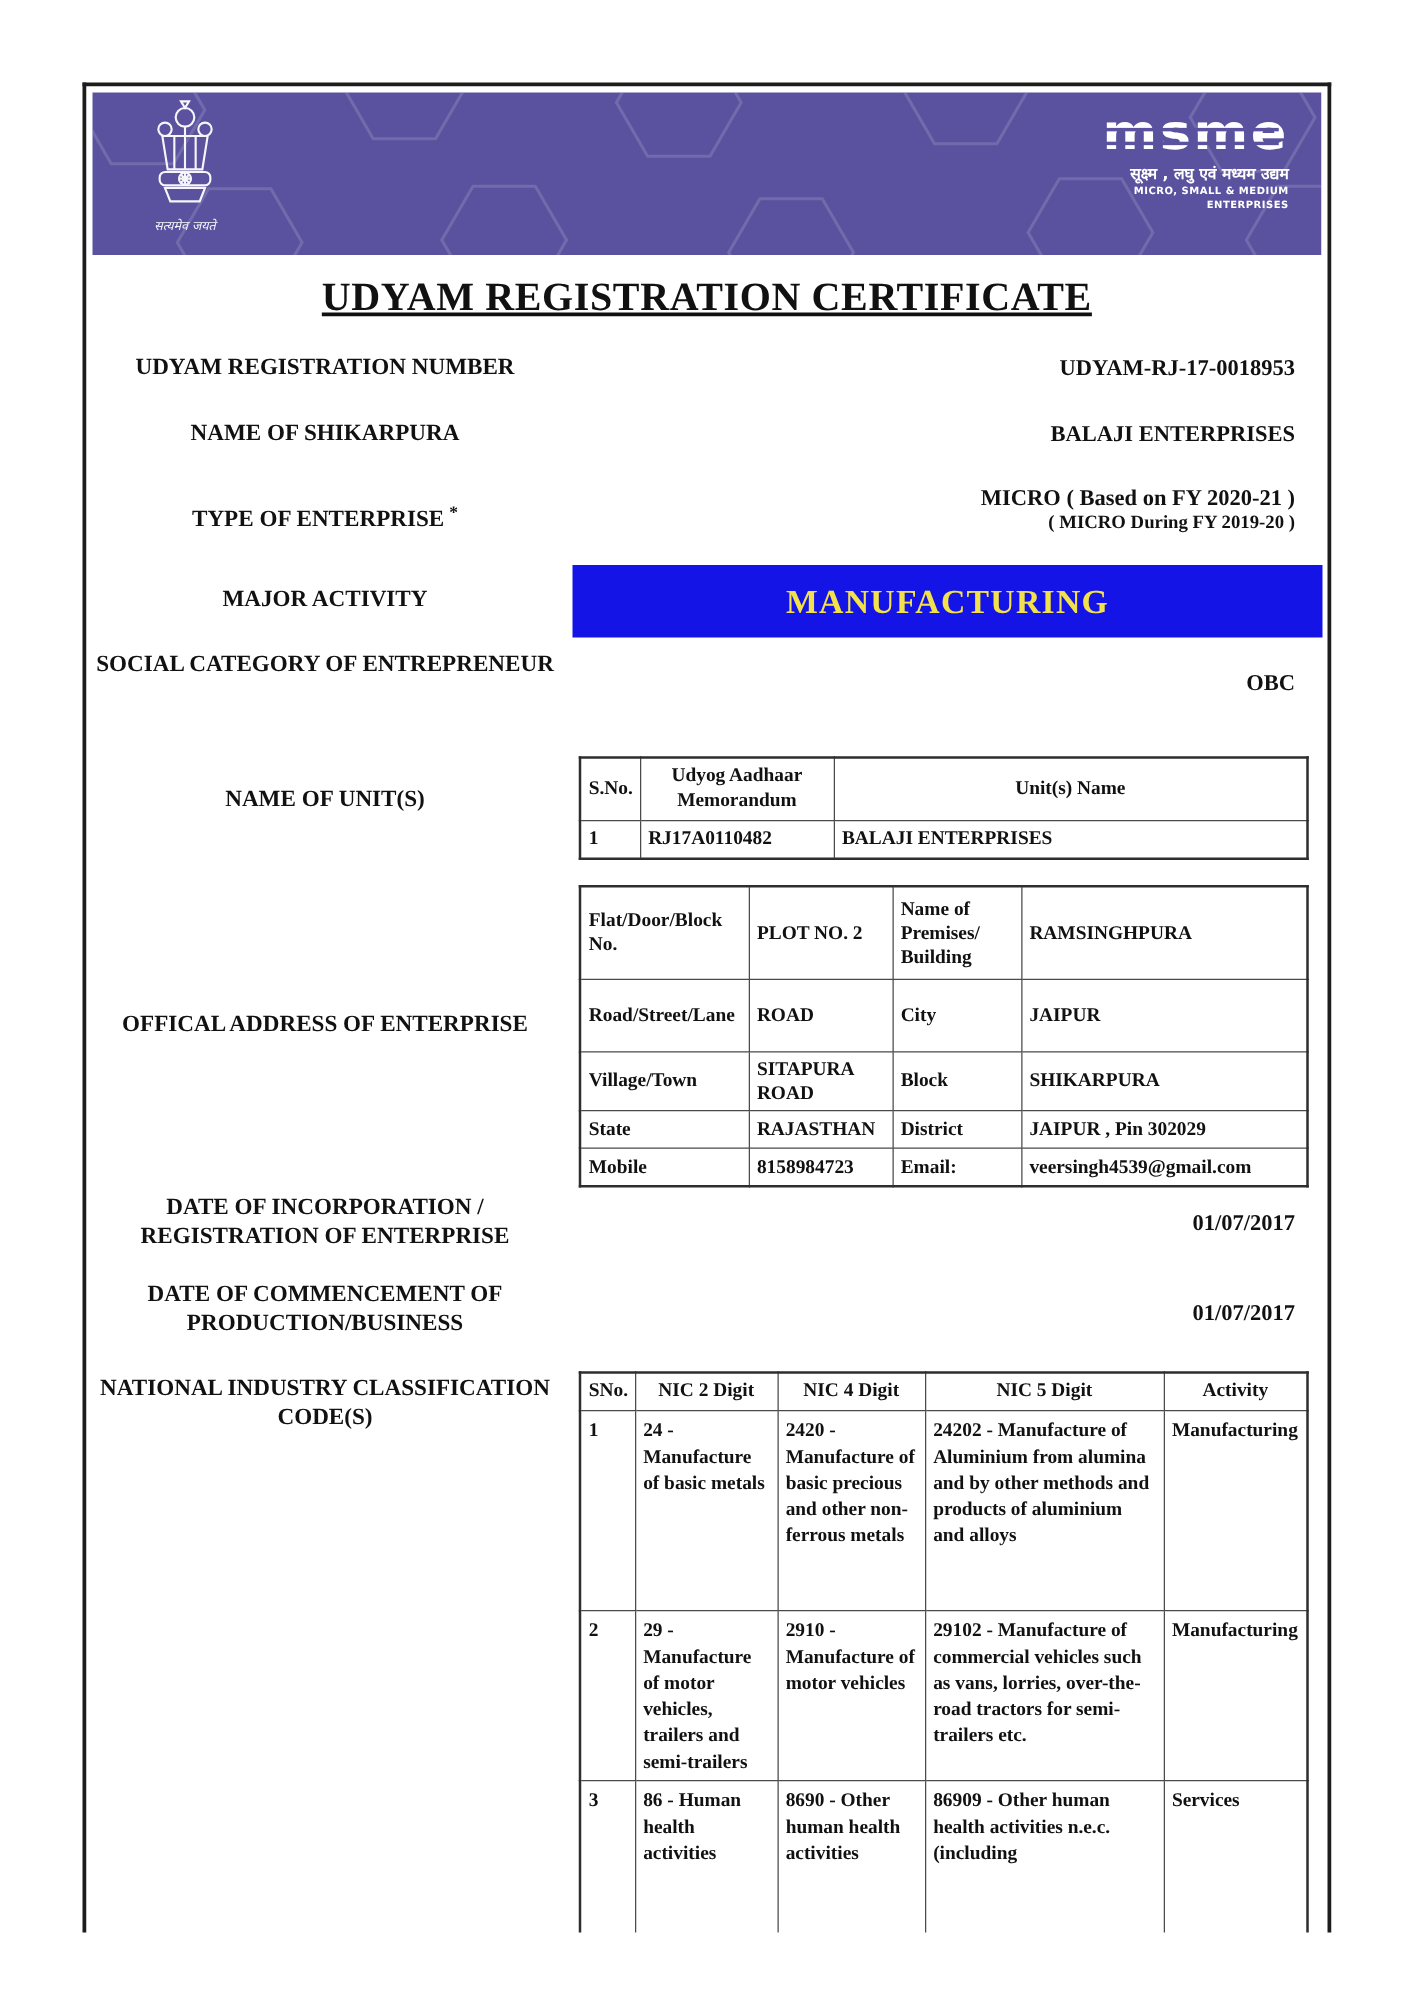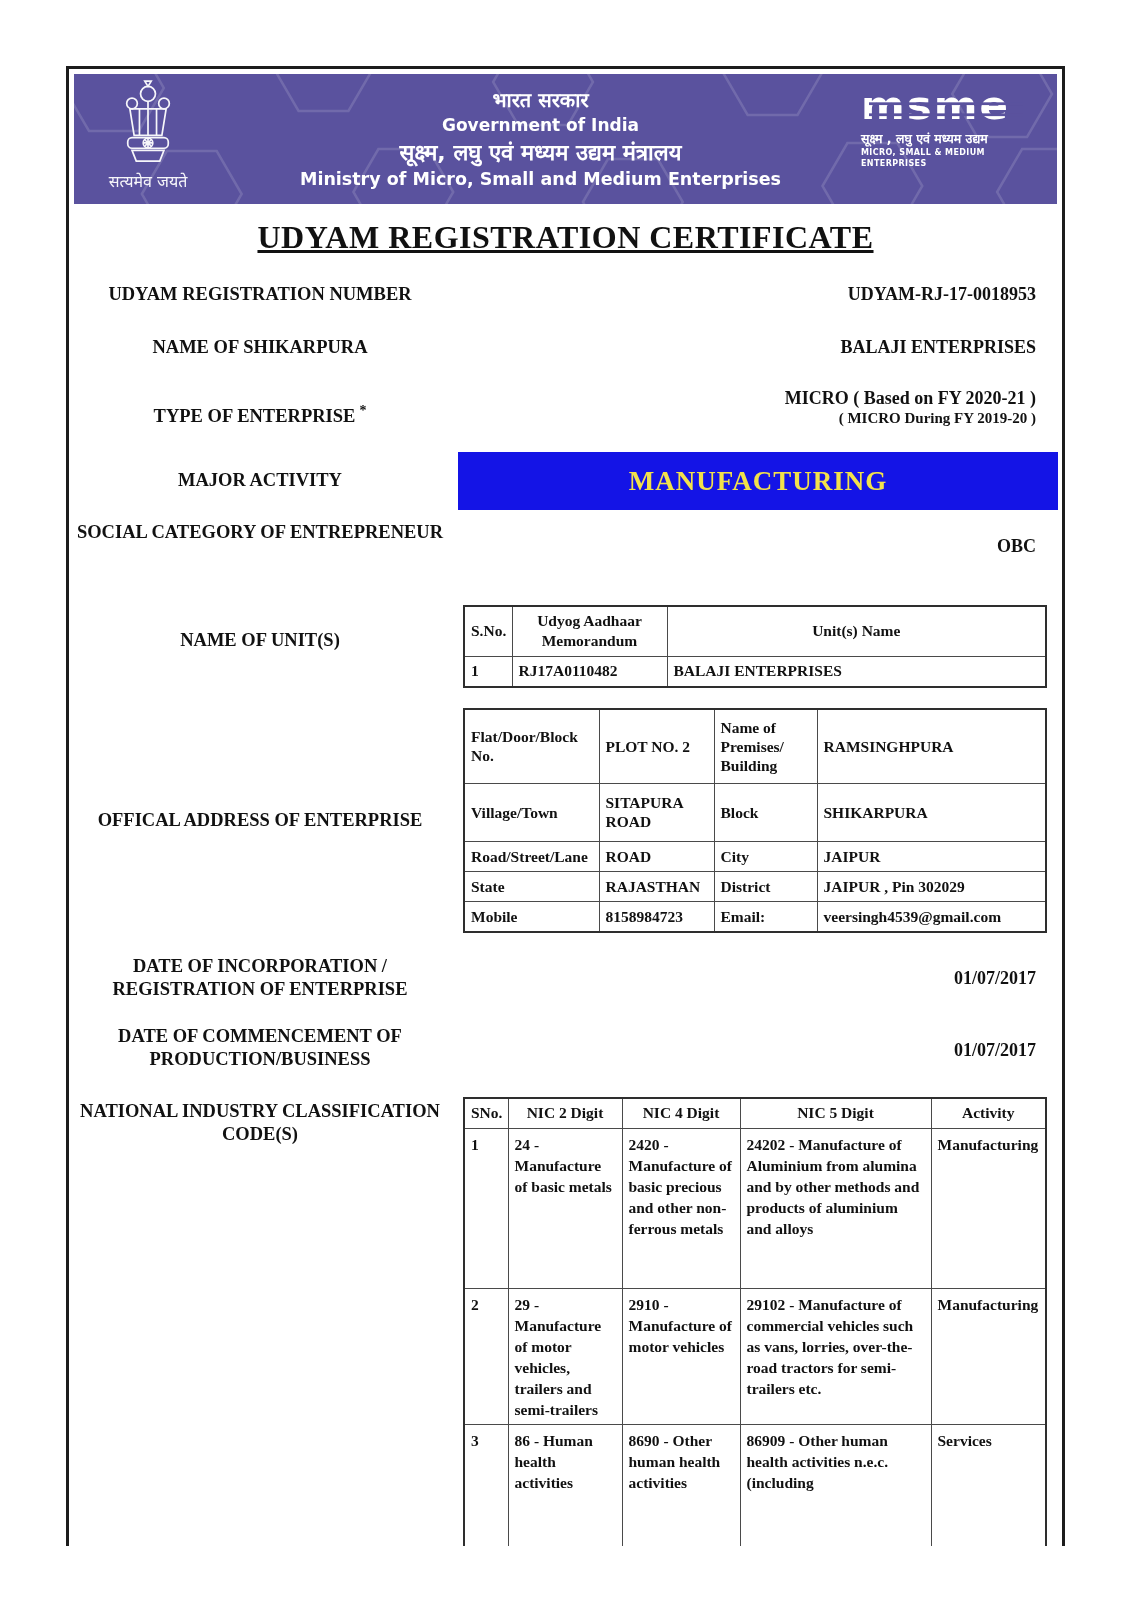--- a/index.html
+++ b/index.html
@@ -20,32 +20,32 @@
   }
 
   
   .banner {
     position:absolute; left:5px; top:5px; right:5px; height:130px;
     background:var(--banner_bg,#5a529e); overflow:hidden;
   }
   .hexes { position:absolute; left:0; top:0; width:100%; height:100%; }
   .emblem { position:absolute; left:28px; top:6px; width:92px; height:120px; text-align:center; color:#fff; }
   .emblem svg { display:block; margin:0 auto; }
-  .emblem-cap { font-family:"DejaVu Sans",sans-serif; font-size:16px; line-height:11px; color:#fff; opacity:.95; }
+  .emblem-cap { font-family:"DejaVu Sans",sans-serif; font-size:10px; line-height:11px; color:#fff; opacity:.95;font-style:italic; }
   .banner-center {
     position:absolute; left:150px; right:200px; top:0; height:100%;
     display:flex; flex-direction:column; align-items:center; justify-content:center;
     text-align:center; color:#fff; font-family:"DejaVu Sans",sans-serif; font-weight:bold;
     gap:3px;
   }
   .h-hindi1 { font-size:20px; line-height:24px; }
   .h-eng1   { font-size:17px; line-height:21px; }
   .h-hindi2 { font-size:22px; line-height:27px; }
   .h-eng2   { font-size:17.5px; line-height:21px; }
-  .msme { position:absolute; right:26px; top:10px; width:170px; text-align:left; color:#fff; font-family:"DejaVu Sans",sans-serif; }
+  .msme { position:absolute; right:26px; top:10px; width:170px; text-align:right; color:#fff; font-family:"DejaVu Sans",sans-serif; }
   .msme-word { position:relative; font-size:42px; font-weight:bold; line-height:44px; letter-spacing:2px; transform:scaleY(.92); }
   .msme-strip { position:absolute; left:8px; right:8px; height:3px; background:var(--banner_bg,#5a529e); }
   .s1 { top:18px; } .s2 { top:30px; }
   .msme-hindi { font-size:12.5px; line-height:16px; font-weight:bold; border-top:1px solid rgba(255,255,255,.0); margin-top:2px; }
   .msme-eng { font-size:8px; line-height:11px; font-weight:bold; letter-spacing:.4px; }
 
   
   .title {
     position:absolute; left:0; width:100%; top:150px;
     text-align:center; font-size:32px; font-weight:bold; letter-spacing:.5px;text-decoration:underline;
@@ -135,26 +135,20 @@
             <path d="M22 27 L22 52 M30 20 L30 52 M38 27 L38 52"></path>
             <rect x="11" y="54" width="38" height="10" rx="4"></rect>
             <circle cx="30" cy="59" r="4.5"></circle>
             <path d="M30 54.5 L30 63.5 M25.5 59 L34.5 59 M27 56 L33 62 M33 56 L27 62"></path>
             <path d="M15 66 L45 66 L41 76 L19 76 Z"></path>
           </g>
         </svg>
         <div class="emblem-cap">सत्यमेव जयते</div>
       </div>
 
-      <div class="banner-center">
-        <div class="h-hindi1">भारत सरकार</div>
-        <div class="h-eng1">Government of India</div>
-        <div class="h-hindi2">सूक्ष्म, लघु एवं मध्यम उद्यम मंत्रालय</div>
-        <div class="h-eng2">Ministry of Micro, Small and Medium Enterprises</div>
-      </div>
 
       <div class="msme">
         <div class="msme-word">
           <span>msme</span>
           <div class="msme-strip s1"></div>
           <div class="msme-strip s2"></div>
         </div>
         <div class="msme-hindi">सूक्ष्म , लघु एवं मध्यम उद्यम</div>
         <div class="msme-eng">MICRO, SMALL &amp; MEDIUM ENTERPRISES</div>
       </div>
@@ -214,30 +208,30 @@
           <col style="width:229px">
         </colgroup>
       <tbody>
           <tr>
             <td>Flat/Door/Block No.</td>
             <td>PLOT NO. 2</td>
             <td>Name of Premises/ Building</td>
             <td>RAMSINGHPURA</td>
           </tr>
           <tr>
+            <td>Road/Street/Lane</td>
+            <td>ROAD</td>
+            <td>City</td>
+            <td>JAIPUR</td>
+          </tr>
+          <tr>
             <td>Village/Town</td>
             <td>SITAPURA ROAD</td>
             <td>Block</td>
             <td>SHIKARPURA</td>
-          </tr>
-          <tr>
-            <td>Road/Street/Lane</td>
-            <td>ROAD</td>
-            <td>City</td>
-            <td>JAIPUR</td>
           </tr>
           <tr>
             <td>State</td>
             <td>RAJASTHAN</td>
             <td>District</td>
             <td>JAIPUR , Pin 302029</td>
           </tr>
           <tr>
             <td>Mobile</td>
             <td>8158984723</td>

